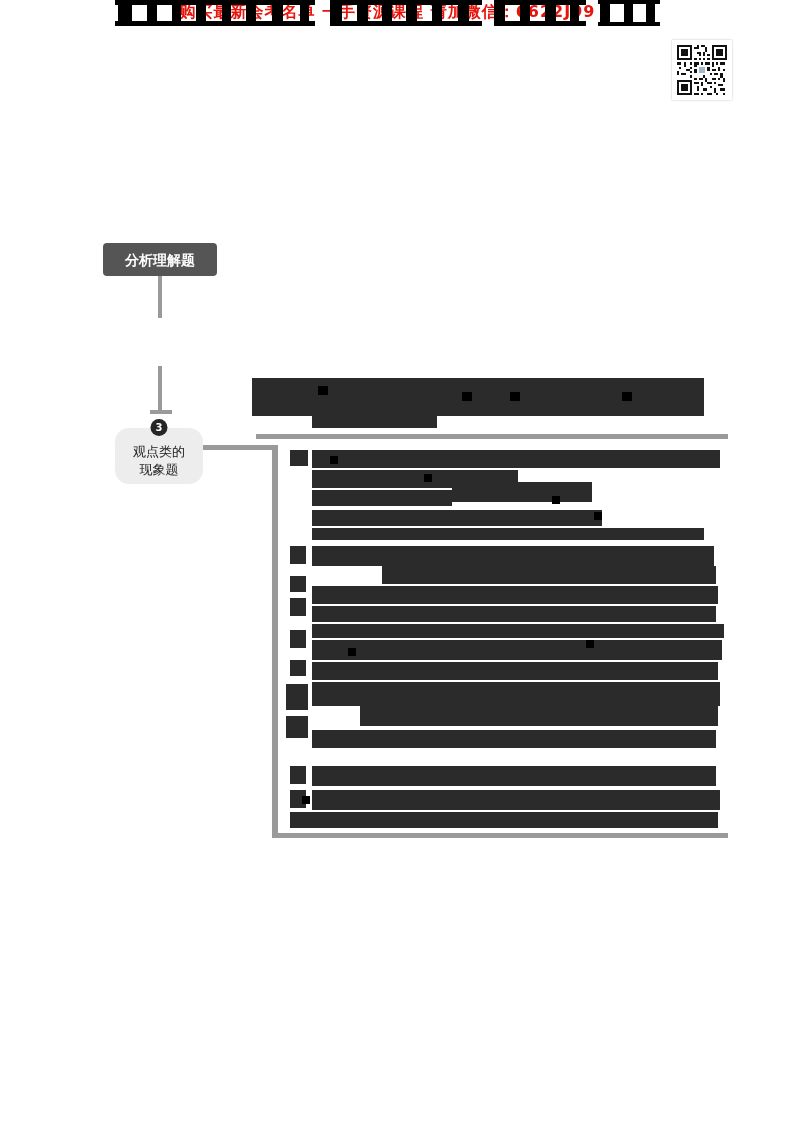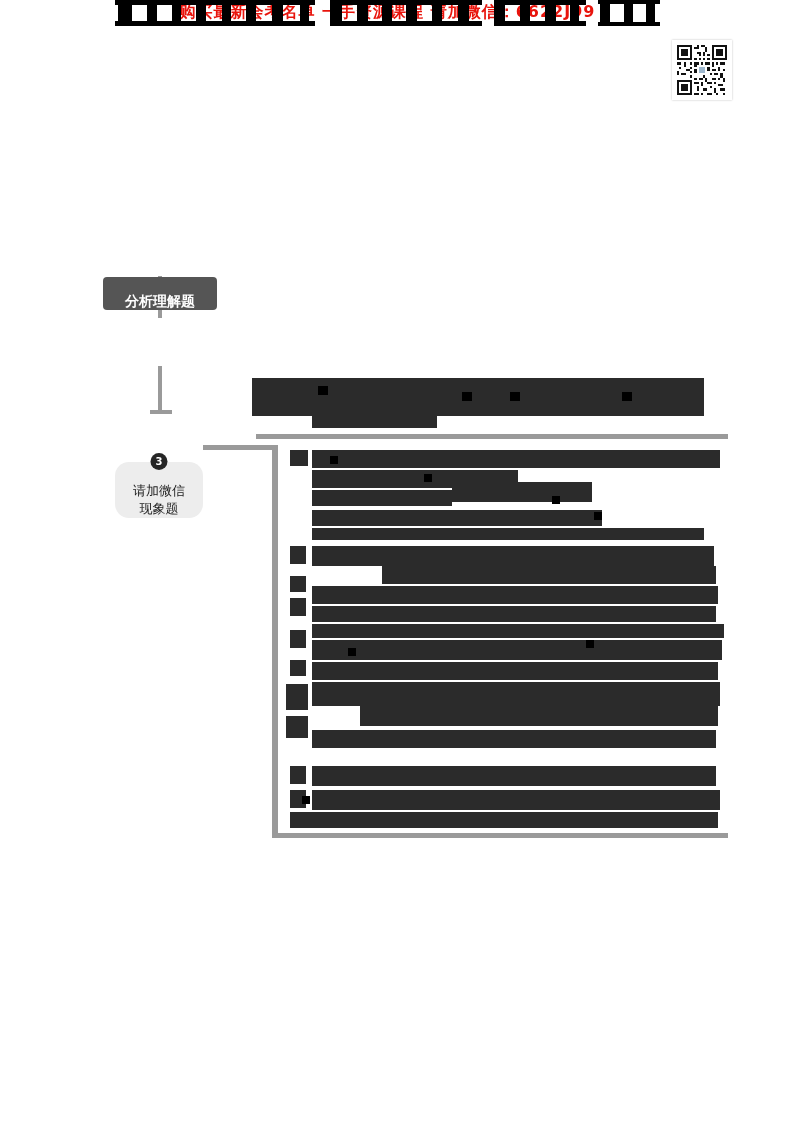--- a/index.html
+++ b/index.html
@@ -64,24 +64,23 @@
 
   
   .node {
     position: absolute;
     box-sizing: border-box;
     text-align: center;
     color: #1d1d1d;
     font-size: 13px;
     line-height: 18px;
     display: flex;
-    align-items: flex-end;
+    align-items: center;
     justify-content: center;
     white-space: pre-line;
-    margin-top: 34px;
   }
   .node-root {
     left: 103px;
     top: 243px;
     width: 114px;
     height: 33px;
     background: #555555;
     color: #ffffff;
     border-radius: 4px;
     font-size: 14px;
@@ -279,21 +278,21 @@
   <div class="conn" style="left:272px;top:833px;width:456px;height:5px;"></div>
   <div class="conn" style="left:256px;top:434px;width:472px;height:5px;"></div>
 
   <div class="node node-root">
     <span>分析理解题</span>
   </div>
 
 
   <div class="node node-leaf">
     <span class="badge">3</span>
-    <span>请加微信
+    <span>观点类的
 现象题</span>
   </div>
 
   <div>
 
     <div class="redact" style="left:252px;top:378px;width:452px;height:38px;"></div>
     <div class="redact-dark" style="left:318px;top:386px;width:10px;height:9px;"></div>
     <div class="redact-dark" style="left:462px;top:392px;width:10px;height:9px;"></div>
     <div class="redact-dark" style="left:510px;top:392px;width:10px;height:9px;"></div>
     <div class="redact-dark" style="left:622px;top:392px;width:10px;height:9px;"></div>

